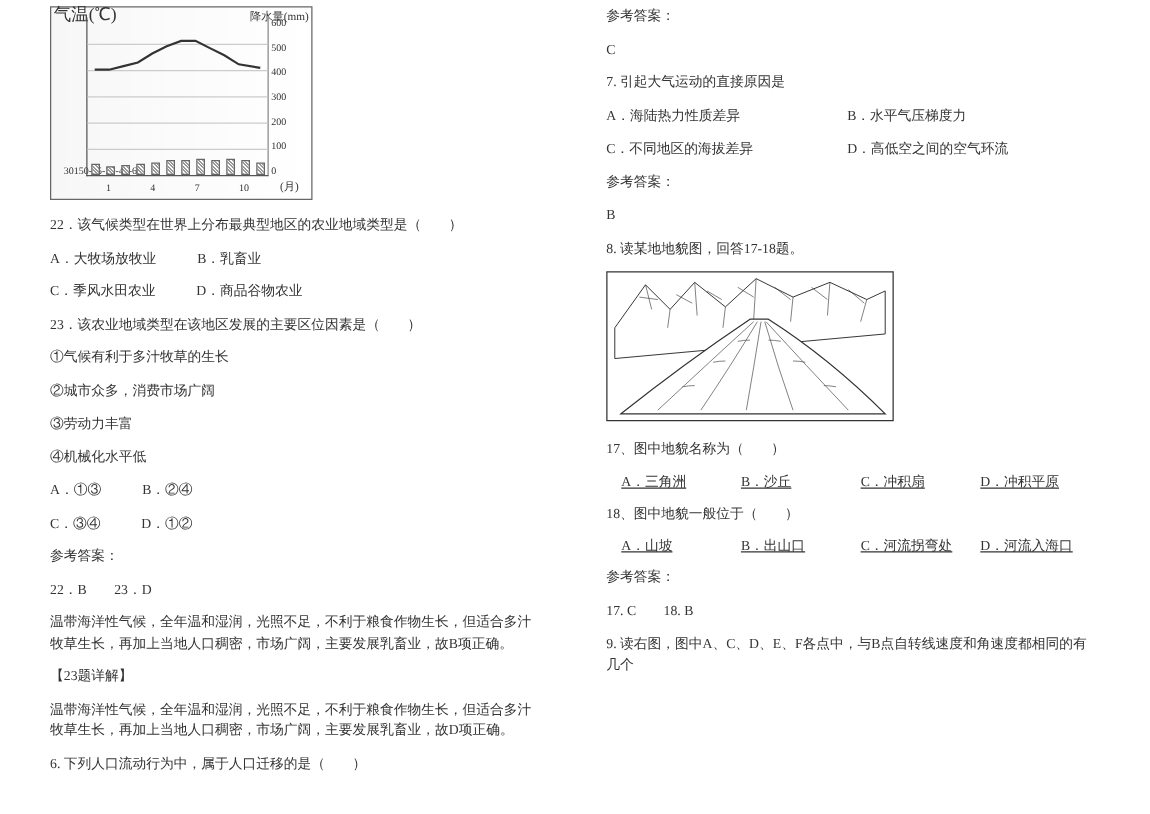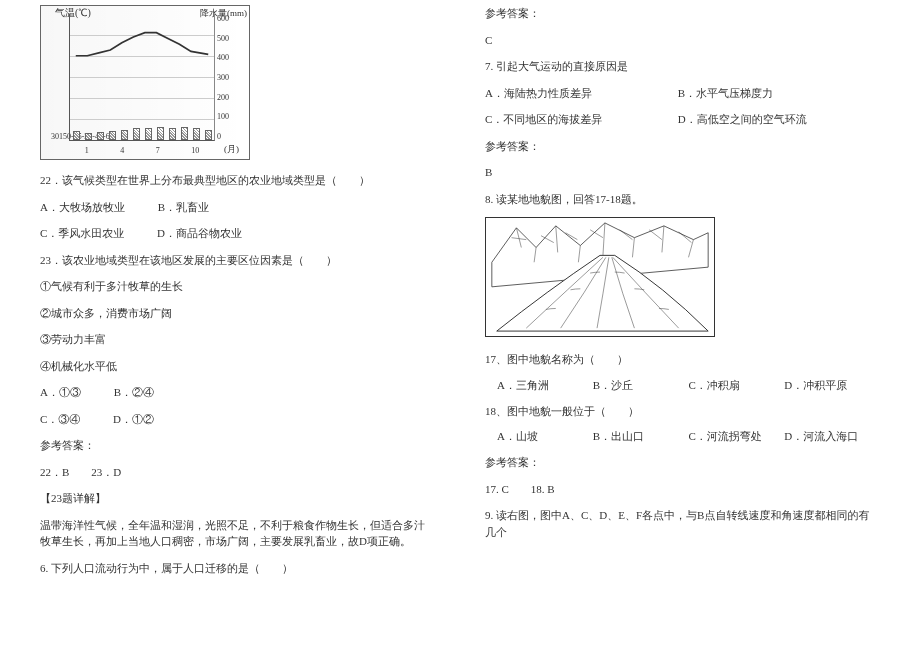--- a/index.html
+++ b/index.html
@@ -40,23 +40,23 @@
       left: 28px;
       top: 8px;
       right: 34px;
       bottom: 18px;
       border-left: 1px solid #555;
       border-bottom: 1px solid #555;
       border-right: 1px solid #888;
     }
     .y-left {
       position: absolute;
-      left: 14px;
+      left: 2px;
       top: 2px;
-      font-size: 10px;
+      font-size: 14px;
       line-height: 10px;
       writing-mode: horizontal-tb;
     }
     .y-left-ticks {
       position: absolute;
       left: 10px;
       top: 8px;
       bottom: 18px;
       width: 18px;
       font-size: 8px;
@@ -150,20 +150,21 @@
     .landform-svg {
       width: 100%;
       height: 100%;
     }
     .wide-options {
       display: flex;
       margin-bottom: 10px;
     }
     .wide-options span {
       flex: 1;
+      text-decoration: underline;
     }
   </style>
 </head>
 <body>
 
 <div class="col col-left">
 
   <div class="chart-box">
     <div class="y-left">
       <span>气温(℃)</span>
@@ -241,20 +242,21 @@
     <span class="option-inline">A．①③</span>
     <span class="option-inline">B．②④</span>
   </div>
   <div class="option-row">
     <span class="option-inline">C．③④</span>
     <span class="option-inline">D．①②</span>
   </div>
 
   <div class="line bold">参考答案：</div>
   <div class="line">22．B　　23．D</div>
+  <div class="line">温带海洋性气候，全年温和湿润，光照不足，不利于粮食作物生长，但适合多汁牧草生长，再加上当地人口稠密，市场广阔，主要发展乳畜业，故B项正确。</div>
   <div class="line">【23题详解】</div>
   <div class="line">温带海洋性气候，全年温和湿润，光照不足，不利于粮食作物生长，但适合多汁牧草生长，再加上当地人口稠密，市场广阔，主要发展乳畜业，故D项正确。</div>
 
   <div class="line">6. 下列人口流动行为中，属于人口迁移的是（　　）</div>
 
 </div>
 
 <div class="col col-right">
   <div class="line bold">参考答案：</div>
   <div class="line">C</div>

